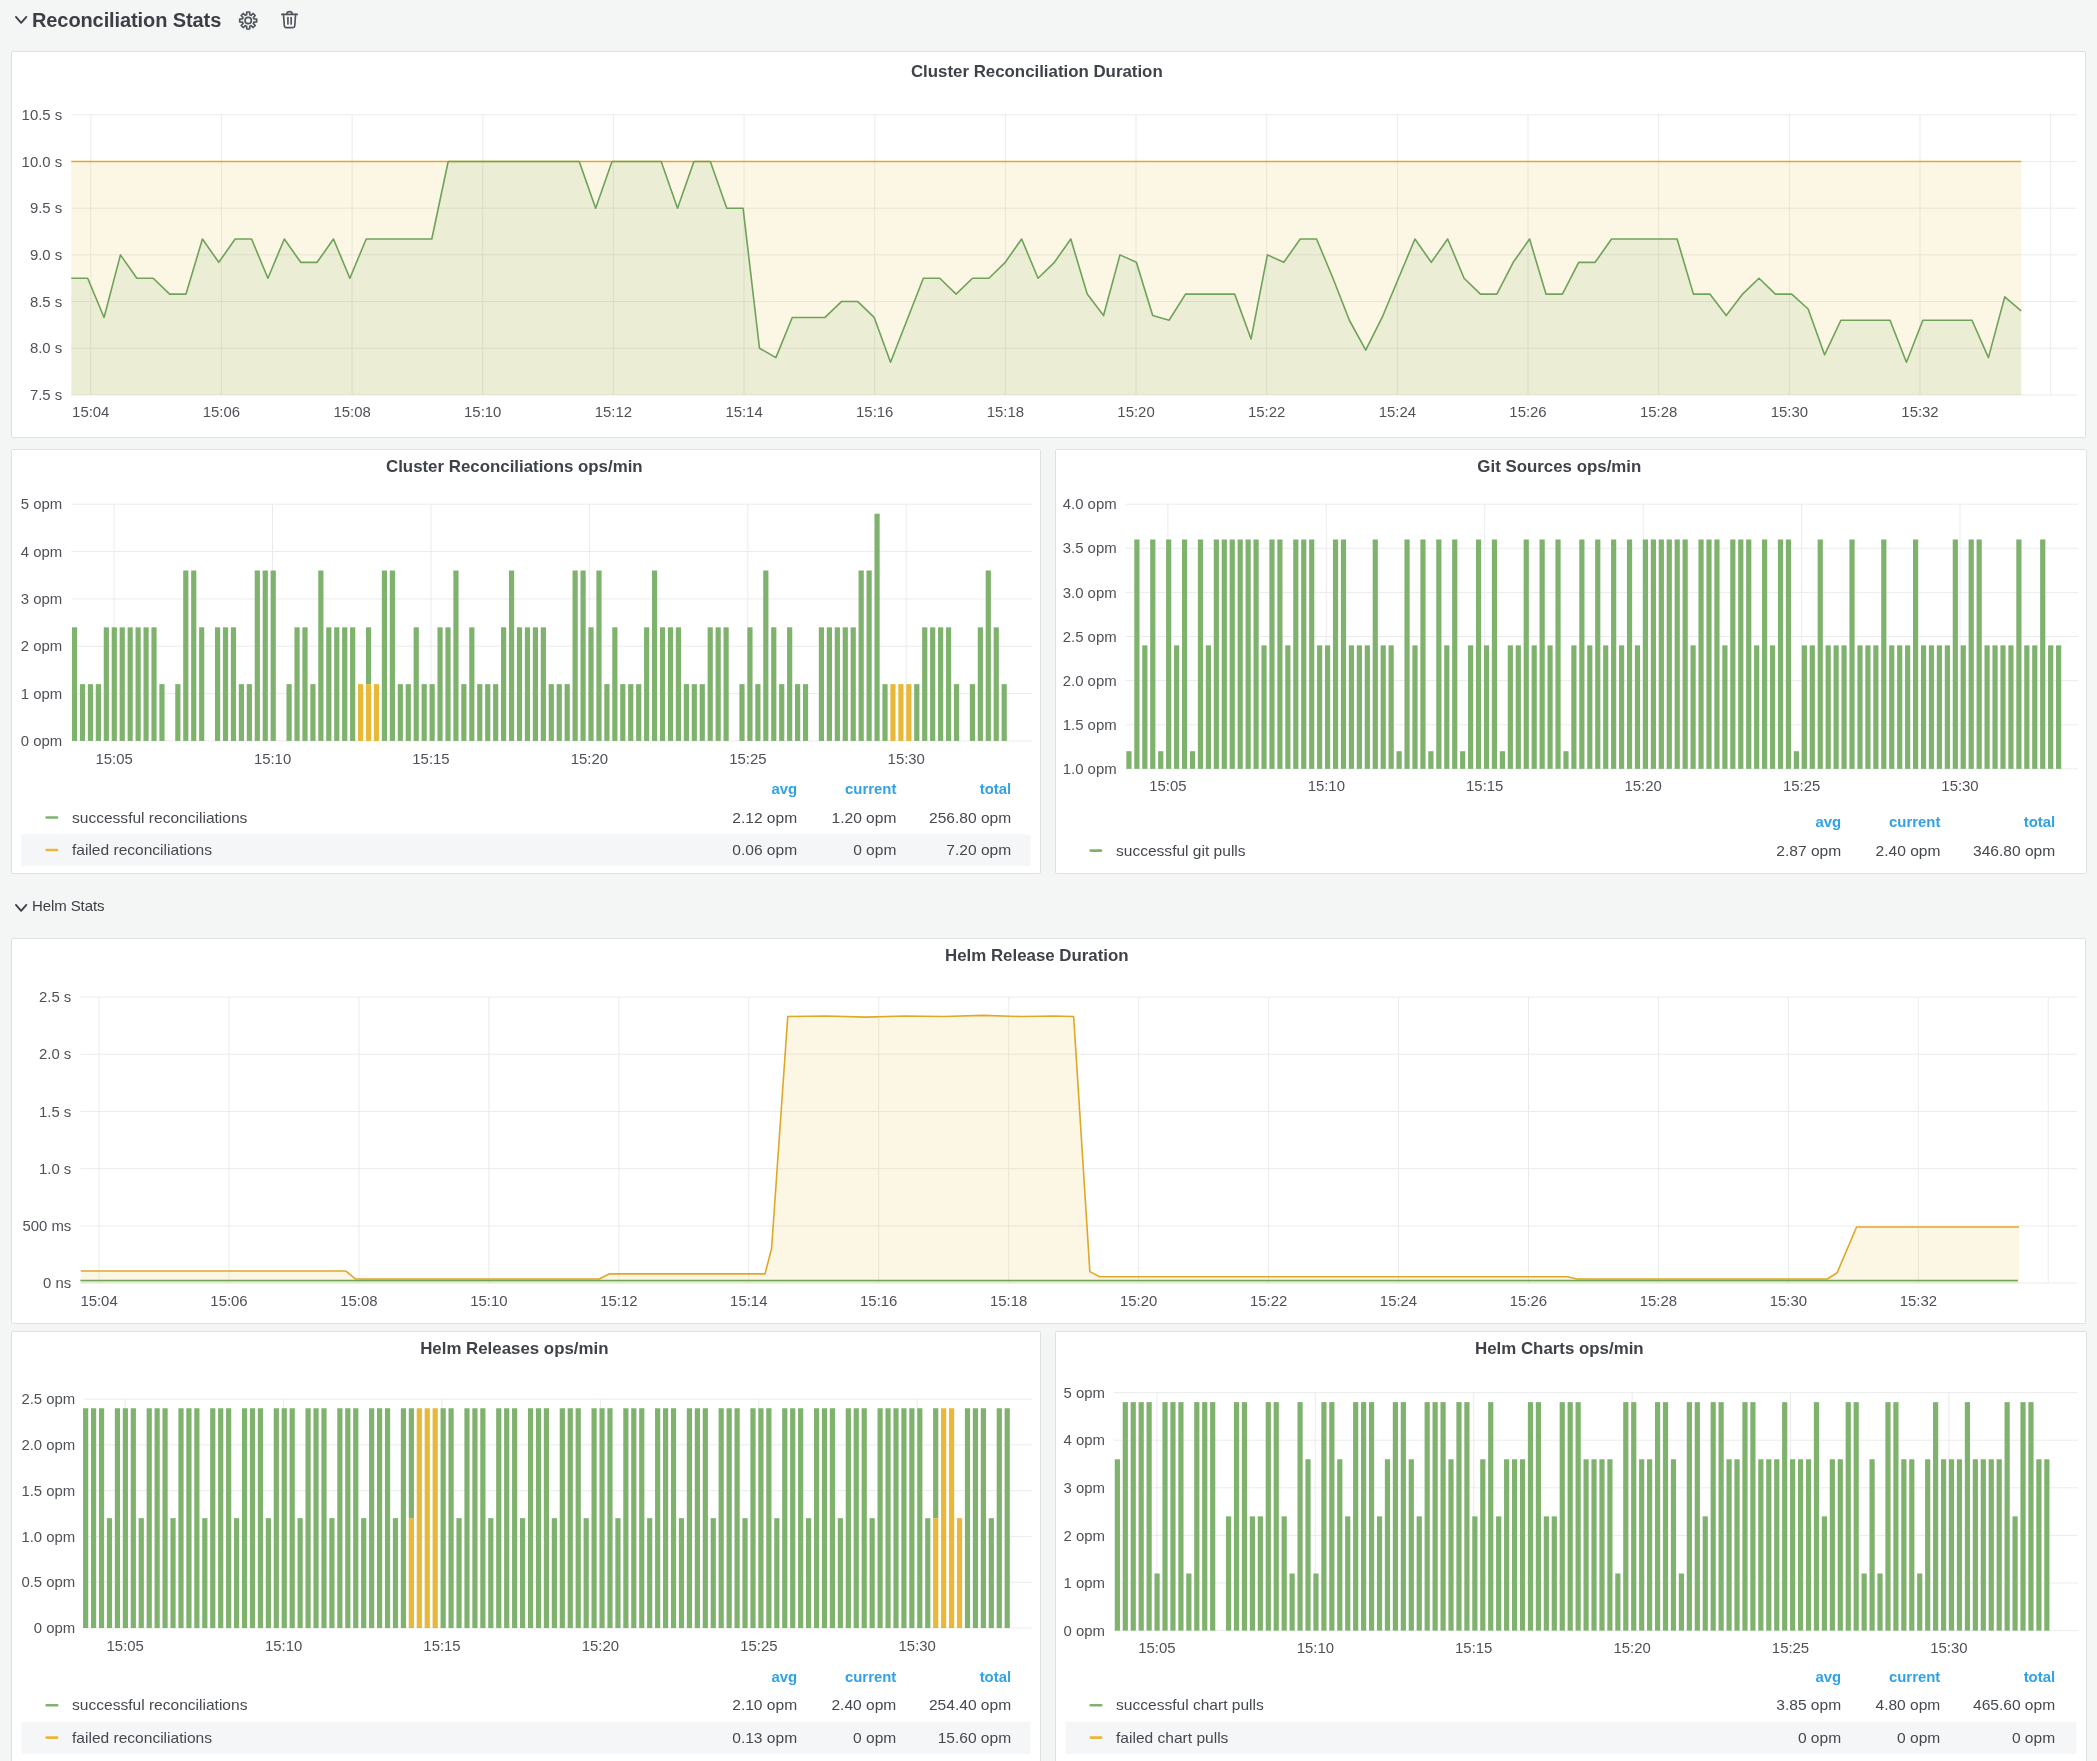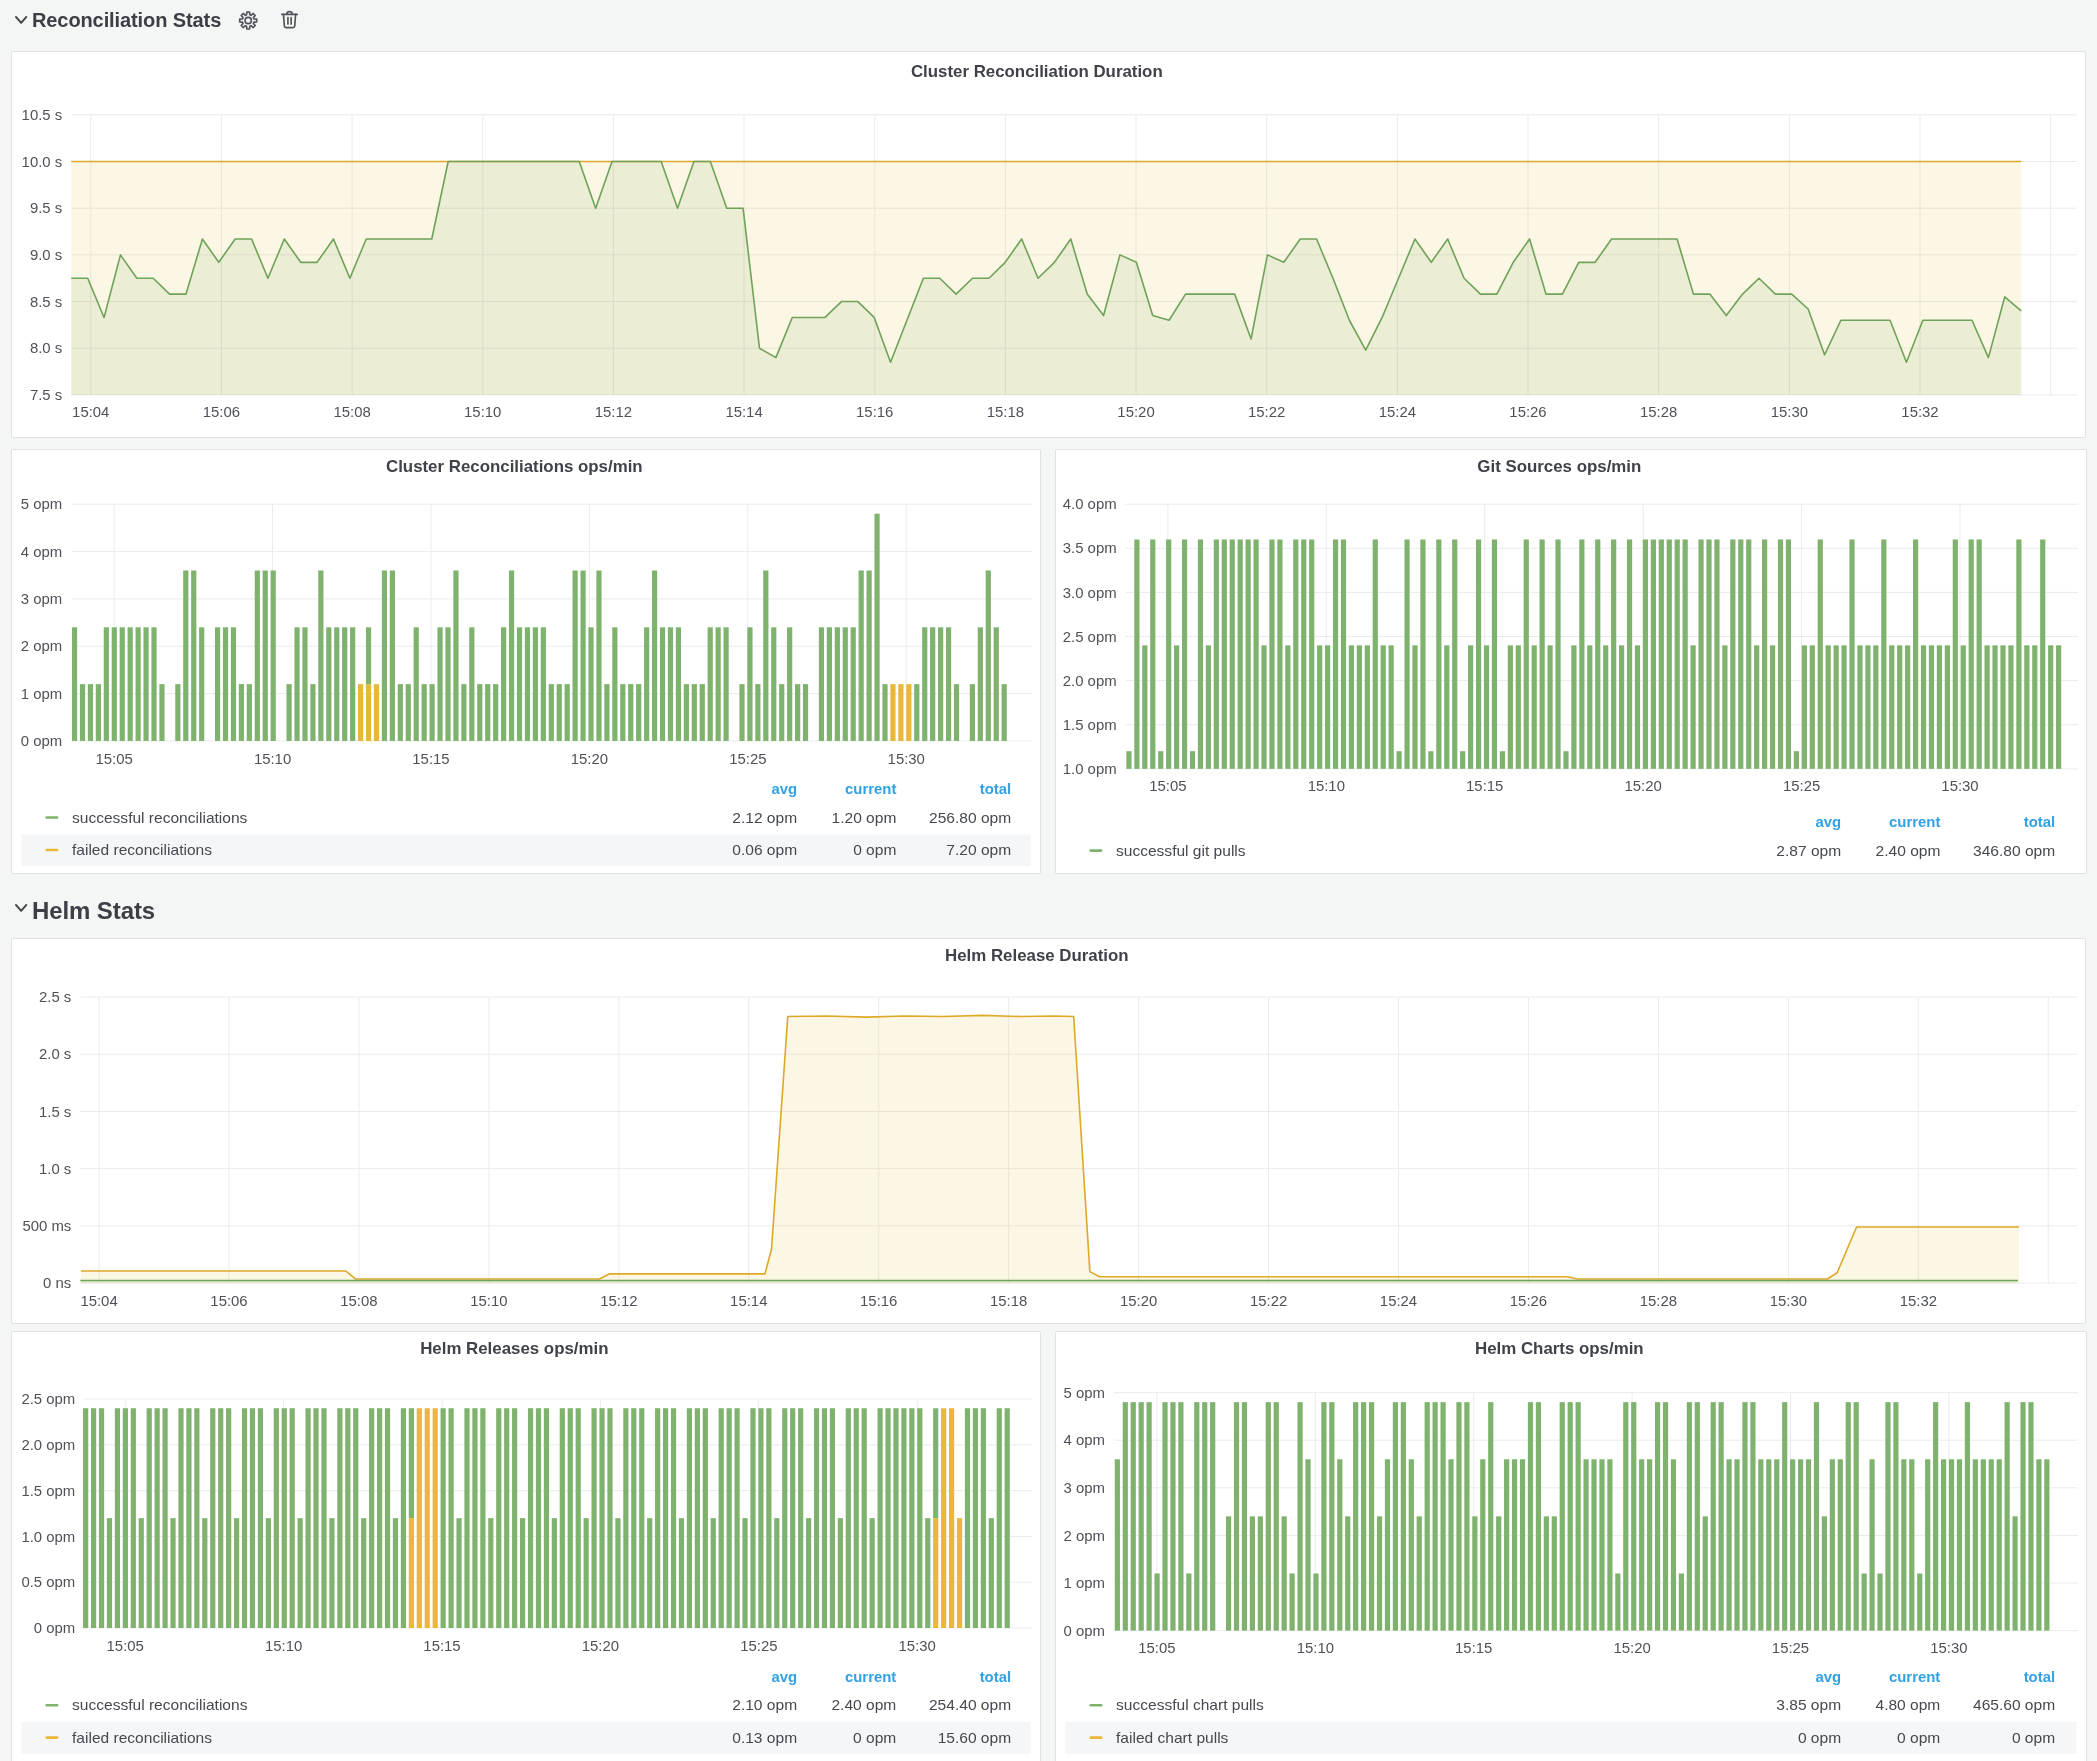--- a/index.html
+++ b/index.html
@@ -16,21 +16,21 @@
         <path d="M72 11.5 H96"></path>
         <path d="M80 11 V10 C80 6.2 88 6.2 88 10 V11"></path>
         <path d="M74.6 11.5 L75.9 29.5 Q76.1 32 78.6 32 H89.4 Q91.9 32 92.1 29.5 L93.4 11.5"></path>
         <path d="M81.5 16.5 V26.5"></path>
         <path d="M86.5 16.5 V26.5"></path>
       </g>
 </svg>
 <svg style="position:absolute;left:13.6px;top:903px" width="14.3" height="10.4" viewBox="0 0 22 16">
       <path d="M3 3 L11 12 L19 3" fill="none" stroke="#41464c" stroke-width="3" stroke-linecap="round" stroke-linejoin="round"></path>
     </svg>
-<div style="position:absolute;left:32px;top:897px;font-size:24px;font-weight:bold;color:#3c4046;letter-spacing:-0.1px">Helm Stats</div>
+<div style="position:absolute;left:32px;top:897px;font-size:15px;font-weight:normal;color:#3c4046;letter-spacing:-0.1px">Helm Stats</div>
 <div class="panel" style="left:11px;top:51px;width:2075px;height:387px"></div>
 <div class="panel" style="left:11px;top:449px;width:1030px;height:425px"></div>
 <div class="panel" style="left:1055px;top:449px;width:1032px;height:425px"></div>
 <div class="panel" style="left:11px;top:938px;width:2075px;height:386px"></div>
 <div class="panel" style="left:11px;top:1331px;width:1030px;height:441px"></div>
 <div class="panel" style="left:1055px;top:1331px;width:1032px;height:441px"></div>
 <svg style="position:absolute;left:11px;top:51px" width="2075" height="387" viewBox="0 0 3200 596">
       <text x="1582.0" y="40" font-family="&quot;Liberation Sans&quot;, sans-serif" font-size="26" fill="#3f4349" text-anchor="middle" font-weight="bold">Cluster Reconciliation Duration</text>
       <line x1="93" y1="98.0" x2="3186" y2="98.0" stroke="#e9eaeb" stroke-width="1.5"></line>
       <text x="79" y="106.0" font-family="&quot;Liberation Sans&quot;, sans-serif" font-size="23" fill="#4e5258" text-anchor="end" font-weight="normal">10.5 s</text>

